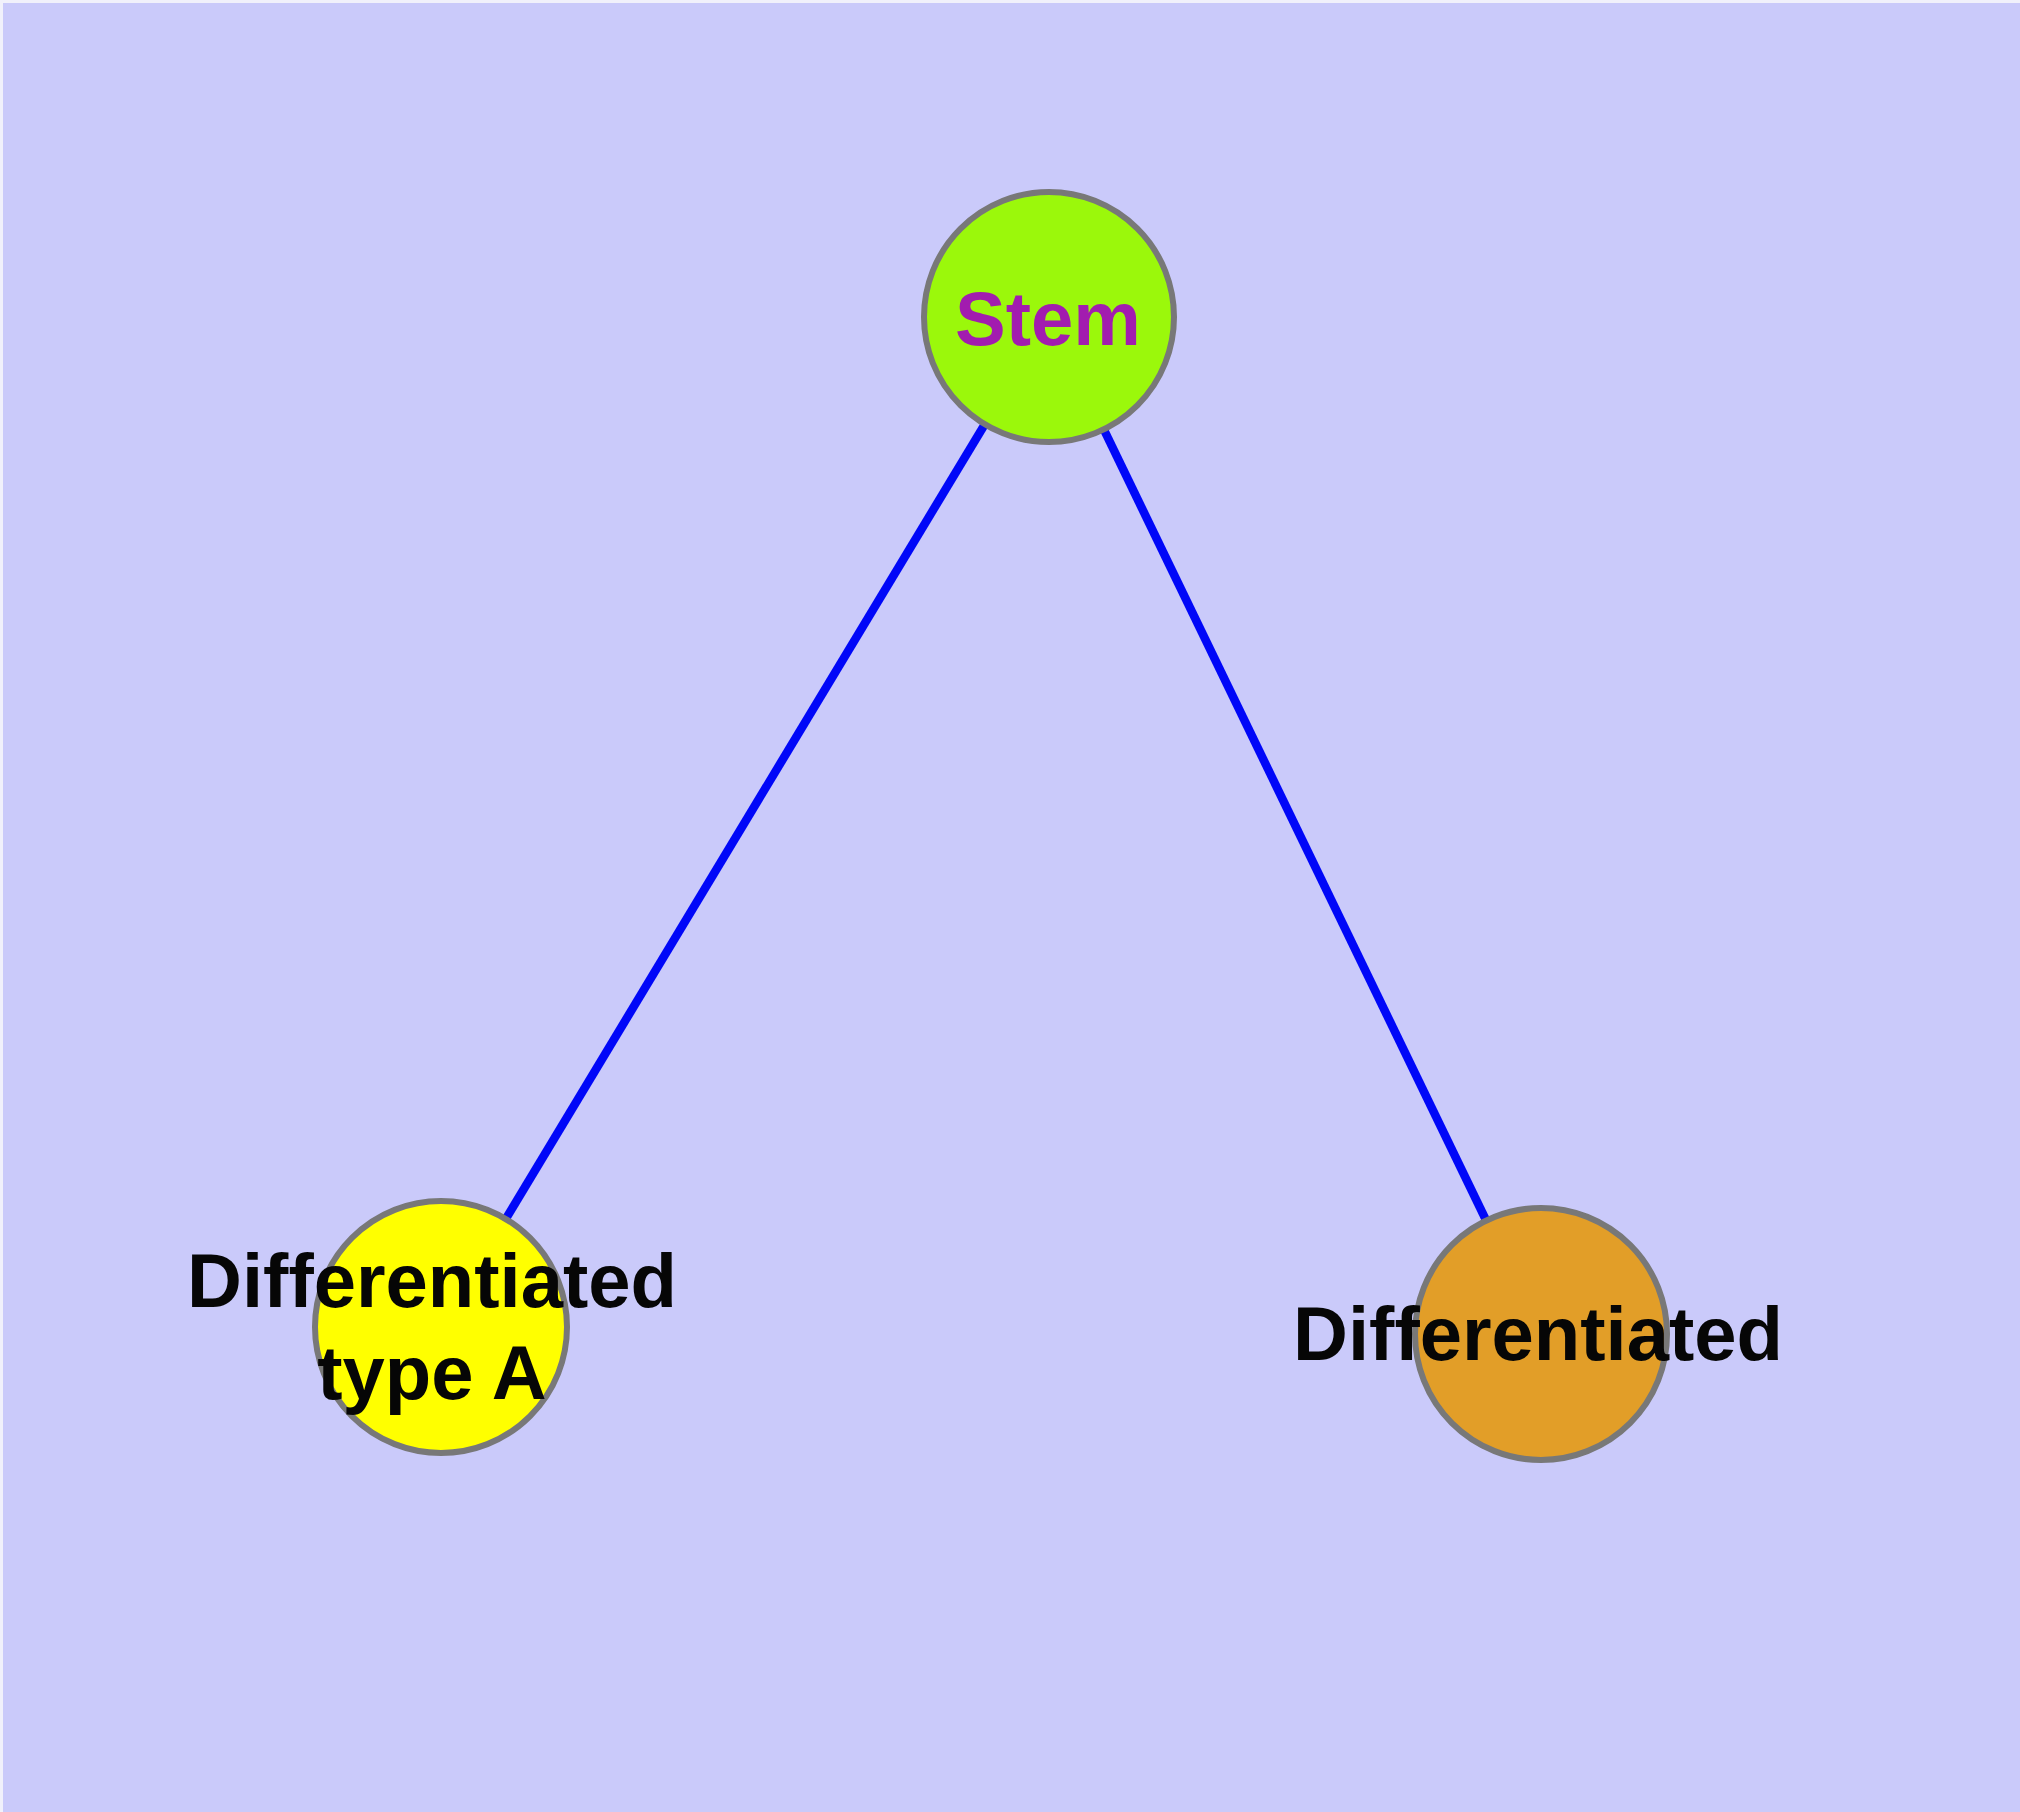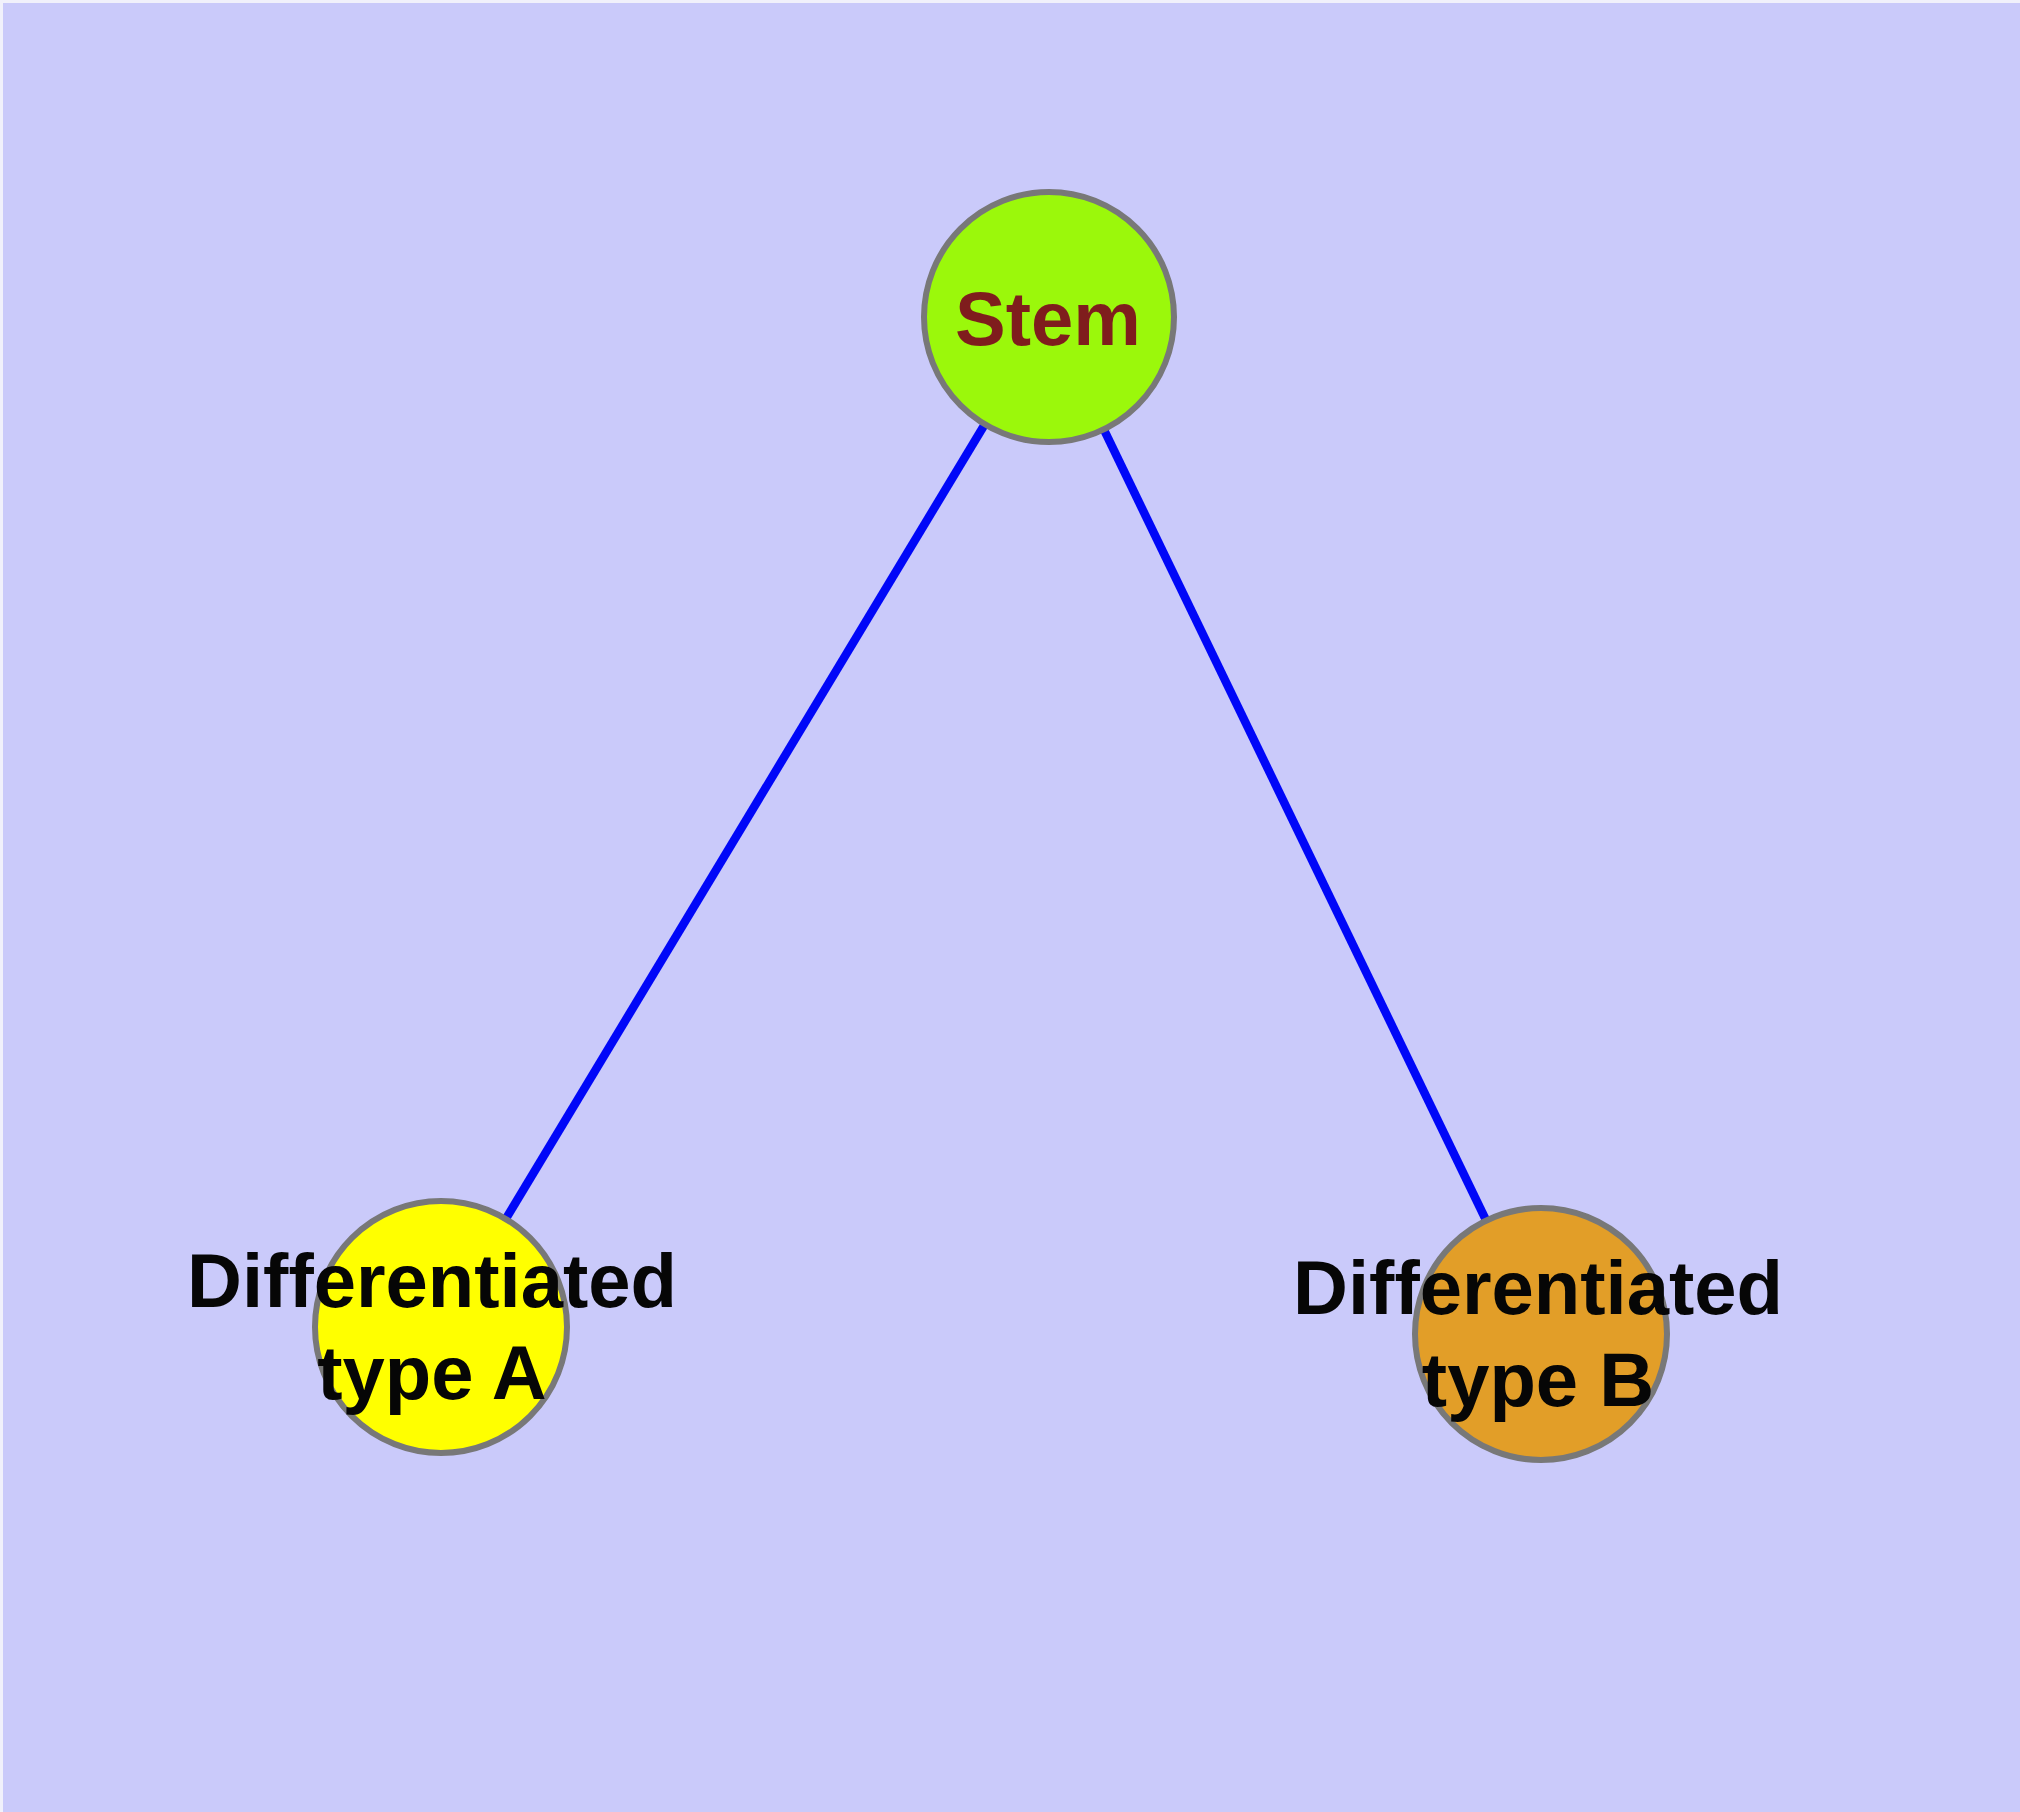--- a/index.html
+++ b/index.html
@@ -76,29 +76,28 @@
     <line class="edge" x1="1238" y1="374" x2="520" y2="1565" data-bind-style="stroke:edge_color" style="stroke: rgb(0, 7, 248);"></line>
     <line class="edge" x1="1238" y1="374" x2="1818" y2="1574" data-bind-style="stroke:edge_color" style="stroke: rgb(0, 7, 248);"></line>
   </svg>
 
   <div class="node node-stem" data-bind-style="backgroundColor:nodes.stem.fill;borderColor:node_border_color" style="background-color: rgb(155, 248, 11); border-color: rgb(120, 120, 120);"></div>
 
   <div class="node node-a" data-bind-style="backgroundColor:nodes.type_a.fill;borderColor:node_border_color" style="background-color: rgb(255, 255, 0); border-color: rgb(120, 120, 120);"></div>
 
   <div class="node node-b" data-bind-style="backgroundColor:nodes.type_b.fill;borderColor:node_border_color" style="background-color: rgb(226, 158, 40); border-color: rgb(120, 120, 120);"></div>
 
-  <div class="label label-stem" data-bind="nodes.stem.label" data-bind-style="color:text_color" style="color: #7f1d1d;">Stem</div>
+  <div class="label label-stem" data-bind="nodes.stem.label" data-bind-style="color:text_color" style="color: #a21caf;">Stem</div>
 
   <div class="label label-a" data-bind-style="color:text_color" style="color: rgb(6, 6, 6);">
     <span data-bind="nodes.type_a.label_line1">Differentiated</span>
     <span data-bind="nodes.type_a.label_line2">type A</span>
   </div>
 
   <div class="label label-b" data-bind-style="color:text_color" style="color: rgb(6, 6, 6);">
     <span data-bind="nodes.type_b.label_line1">Differentiated</span>
-    <span data-bind="nodes.type_b.label_line2">type B</span>
   </div>
 
   <div class="window-edge-top"></div>
   <div class="window-edge-left"></div>
 
 </div>
 
 
 </body></html>

